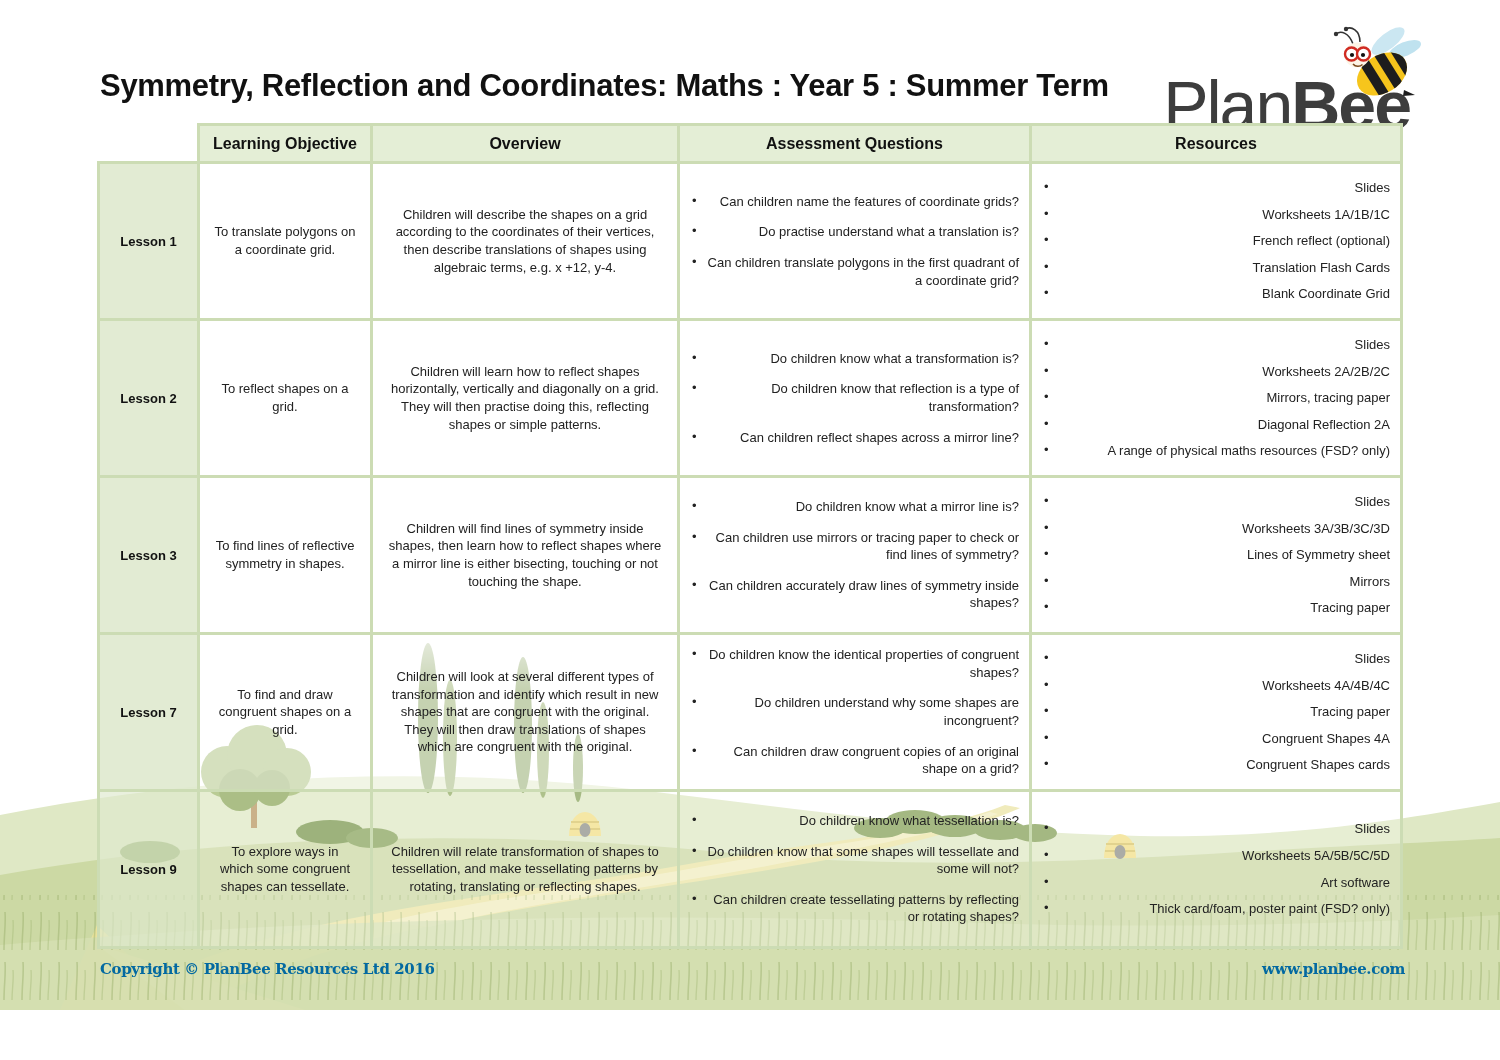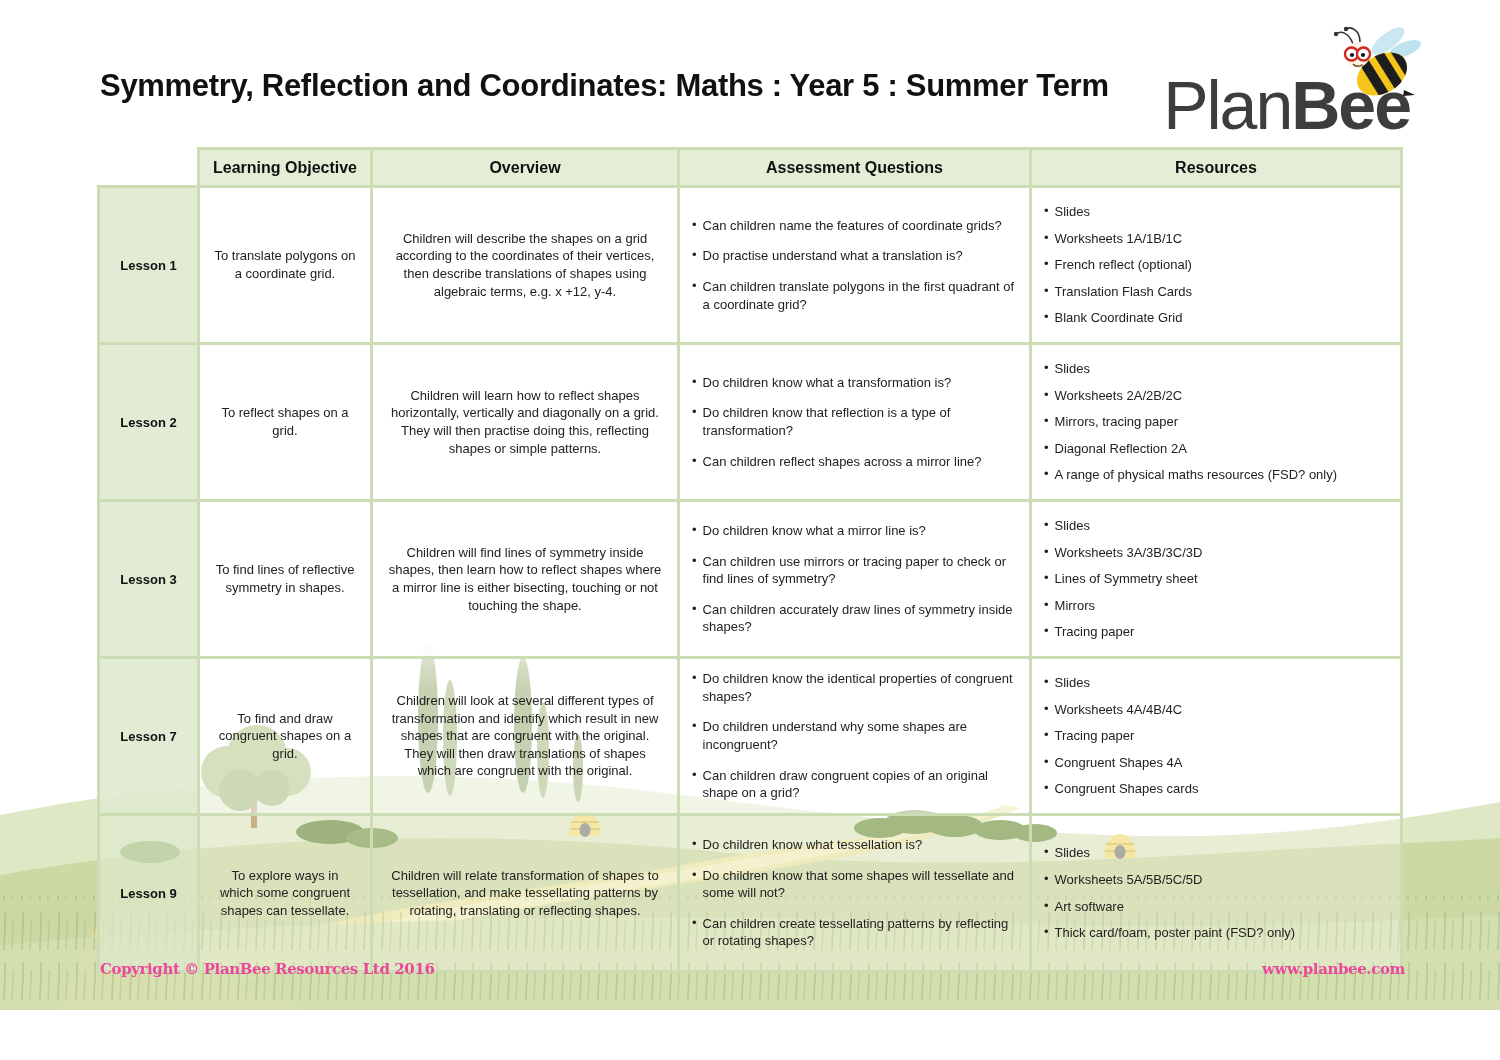--- a/index.html
+++ b/index.html
@@ -18,42 +18,42 @@
   .title{position:absolute;left:100px;top:68px;font-size:31px;font-weight:bold;letter-spacing:-0.3px;color:#111;}
   .logo{position:absolute;top:66px;right:90px;font-size:68px;letter-spacing:-2px;color:#3d3d3d;white-space:nowrap;}
   .logo .plan{font-weight:400;}
   .logo .bee{font-weight:700;}
   .logo svg{position:absolute;top:-42px;right:-16px;}
 
   
   .landscape{position:absolute;left:0;top:600px;width:1500px;height:410px;}
 
   
-  table.plan{position:absolute;left:97px;top:123px;width:1303px;border-collapse:collapse;table-layout:fixed;margin-top:24px;}
+  table.plan{position:absolute;left:97px;top:123px;width:1303px;border-collapse:collapse;table-layout:fixed;}
   table.plan th,table.plan td{border:3px solid var(--table-border);vertical-align:middle;}
   table.plan thead th{background:var(--header-cell-bg);font-size:16px;font-weight:bold;color:#111;height:38px;text-align:center;}
   table.plan thead th.ghost{border:none;background:transparent;}
   table.plan tbody tr{height:157px;}
   th.lesson-label{background:rgba(223,233,207,0.92);font-size:13px;font-weight:bold;color:#111;text-align:center;}
   tr.r5 th.lesson-label{background:rgba(223,233,207,0.68);}
   td.cell{background:rgba(255,255,255,0.95);font-size:13px;line-height:1.35;color:#222;}
   tr.r4 td.cell{background:rgba(255,255,255,0.55);}
   tr.r5 td.cell{background:rgba(255,255,255,0.25);}
   td.center-cell{text-align:center;padding:6px 14px;}
   td.list-cell{padding:8px 10px 8px 12px;}
   .cell-list{display:flex;flex-direction:column;justify-content:center;}
   .cell-list.assessment{gap:13px;}
   .cell-list.resources{gap:9px;}
   .li{display:flex;gap:6px;}
   .li .dot{flex:0 0 auto;font-size:13px;line-height:1.3;}
-  .li .li-text{flex:1 1 auto;}
+  .li .li-text{flex:1 1 auto;text-align:right;}
 
   
   .footer{position:absolute;left:100px;right:95px;top:960px;display:flex;justify-content:space-between;align-items:baseline;gap:20px;}
-  .footer .copyright,.footer .website{font-family:"DejaVu Serif","Liberation Serif",serif;font-weight:bold;font-size:15px;letter-spacing:-0.4px;color:#ec4899;white-space:nowrap;}
+  .footer .copyright,.footer .website{font-family:"DejaVu Serif","Liberation Serif",serif;font-weight:bold;font-size:15px;letter-spacing:-0.4px;color:#0369a1;white-space:nowrap;}
   .footer .note{font-size:15px;font-weight:bold;font-style:italic;color:var(--note-text);white-space:nowrap;}
 </style>
 </head>
 <body>
 
 <div id="page">
 
   <svg class="landscape" viewBox="0 0 1500 410" preserveAspectRatio="none" aria-hidden="true">
     <defs>
       <linearGradient id="fadeT" x1="0" y1="0" x2="0" y2="1">

